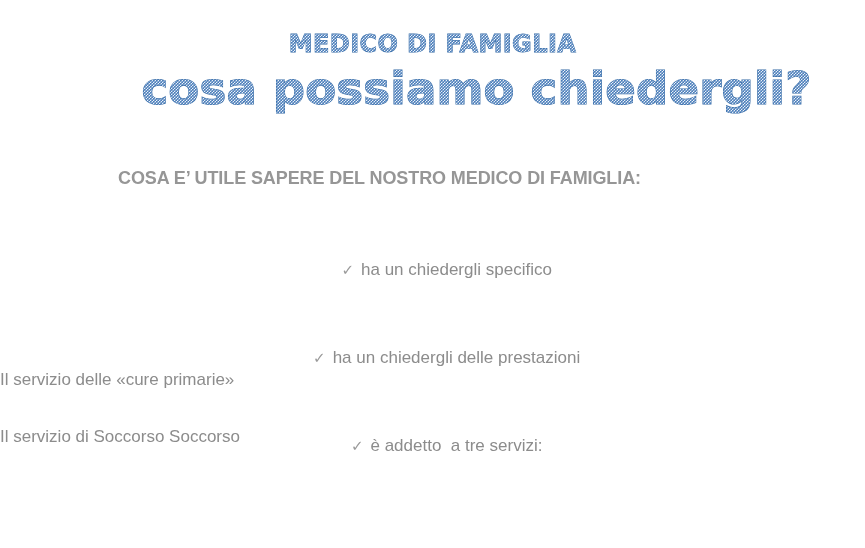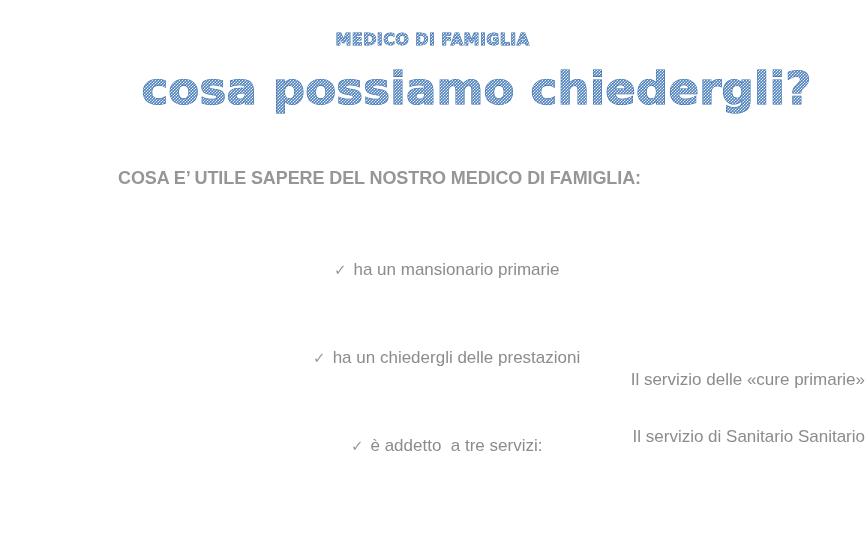--- a/index.html
+++ b/index.html
@@ -50,21 +50,21 @@
     font-family: "DejaVu Sans", sans-serif;
     font-weight: bold;
     white-space: nowrap;
     color: transparent;
     -webkit-text-stroke: 1.1px #3a6ea8;
     text-shadow: 0 0 0 transparent;
   }
 
   #eyebrow-outline, #eyebrow-fill {
     top: 30px;
-    font-size: 16px;
+    font-size: 24px;
     letter-spacing: 0.4px;
   }
   #eyebrow-outline { -webkit-text-stroke-width: 0.9px; }
 
   #headline-outline, #headline-fill {
     top: 62px;
     font-size: 45px;
     letter-spacing: 0.2px;
     padding-left: 44px;
   }
@@ -101,21 +101,21 @@
     font-size: 15px;
     color: #9a9a9a;
     margin-right: 7px;
   }
 
   .services {
     position: absolute;
     top: 370px;
     left: 0;
     width: 865px;
-    text-align: right;
+    text-align: left;
   }
   .service-row {
     font-family: "Liberation Sans", sans-serif;
     font-size: 17px;
     color: #8c8c8c;
     height: 57px;
     white-space: pre;
   }
 </style>
 </head>
@@ -126,28 +126,28 @@
   <div id="eyebrow-outline" class="wordart-outline">MEDICO DI FAMIGLIA</div>
   <div id="eyebrow-fill" class="wordart">MEDICO DI FAMIGLIA</div>
 
   <div id="headline-outline" class="wordart-outline">cosa possiamo chiedergli?</div>
   <div id="headline-fill" class="wordart">cosa possiamo chiedergli?</div>
 
   <div class="subhead">COSA E’ UTILE SAPERE DEL NOSTRO MEDICO DI FAMIGLIA:</div>
 
   <div class="bullets">
     <div class="bullet-row">
-      <span class="check">✓</span><span>ha un mansionario primarie</span>
+      <span class="check">✓</span><span>ha un chiedergli specifico</span>
     </div>
     <div class="bullet-row">
       <span class="check">✓</span><span>ha un chiedergli delle prestazioni</span>
     </div>
     <div class="bullet-row">
       <span class="check">✓</span><span>è addetto  a tre servizi:</span>
     </div>
   </div>
 
   <div class="services">
     <div class="service-row">Il servizio delle «cure primarie»</div>
-    <div class="service-row">Il servizio di Sanitario Sanitario</div>
+    <div class="service-row">Il servizio di Soccorso Soccorso</div>
   </div>
 
 </div>
 
 </body></html>

